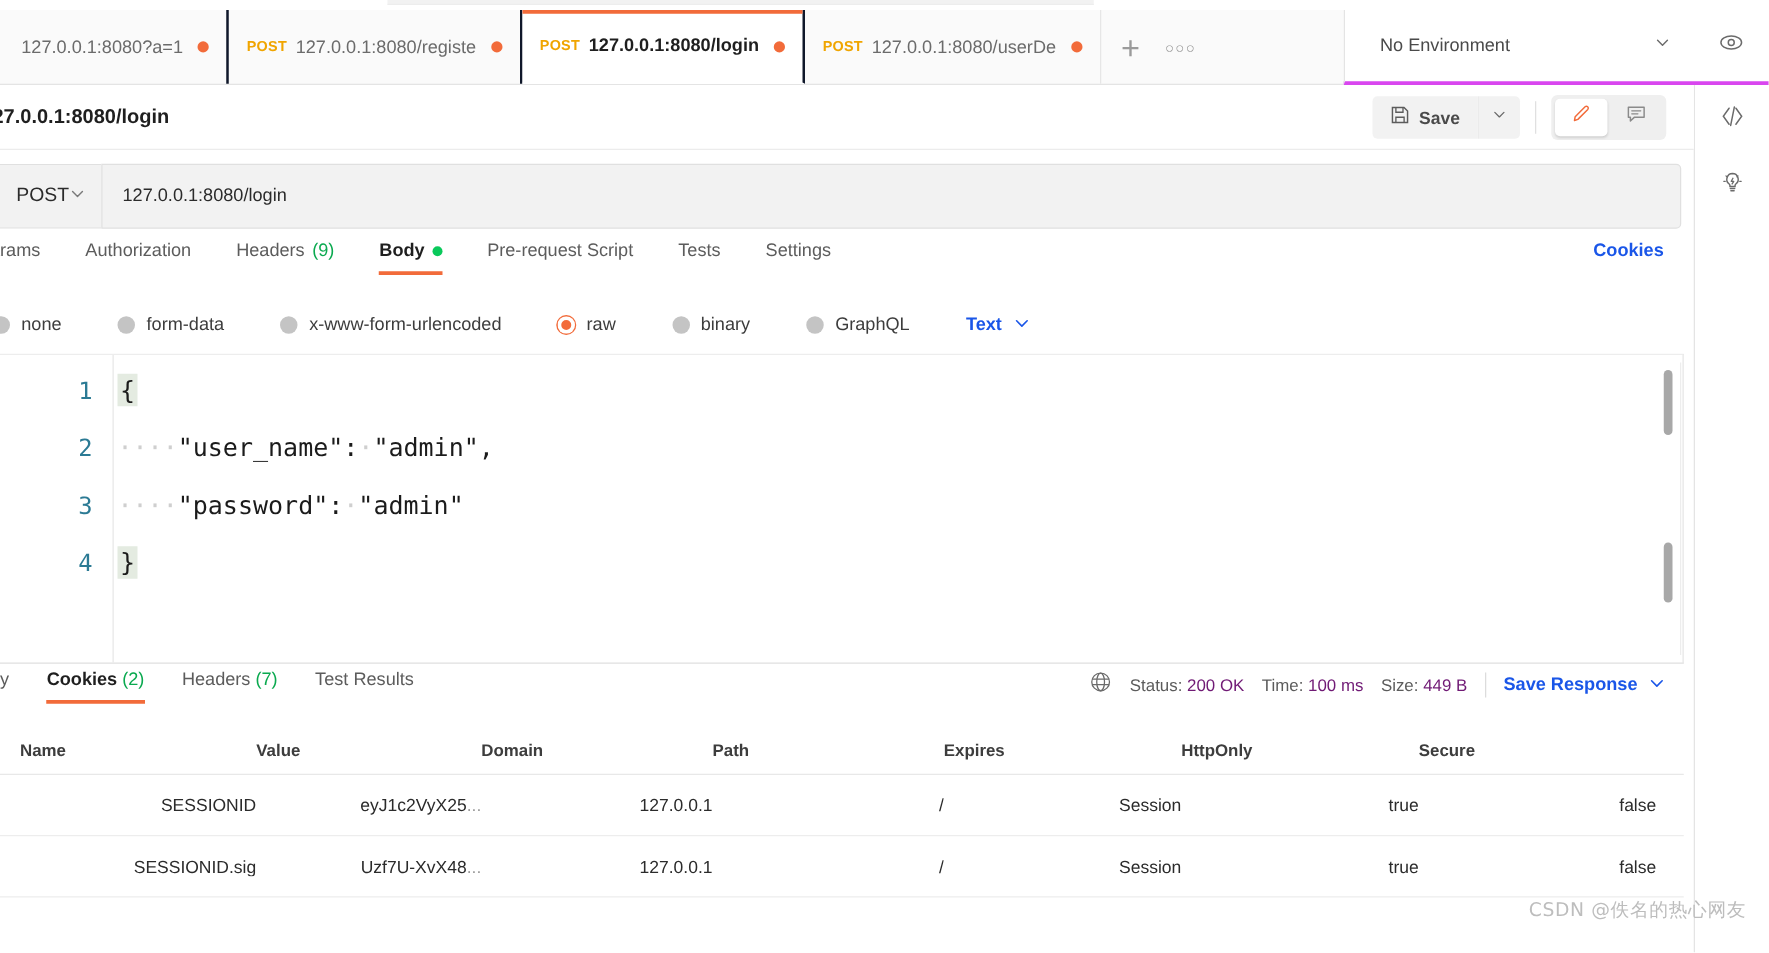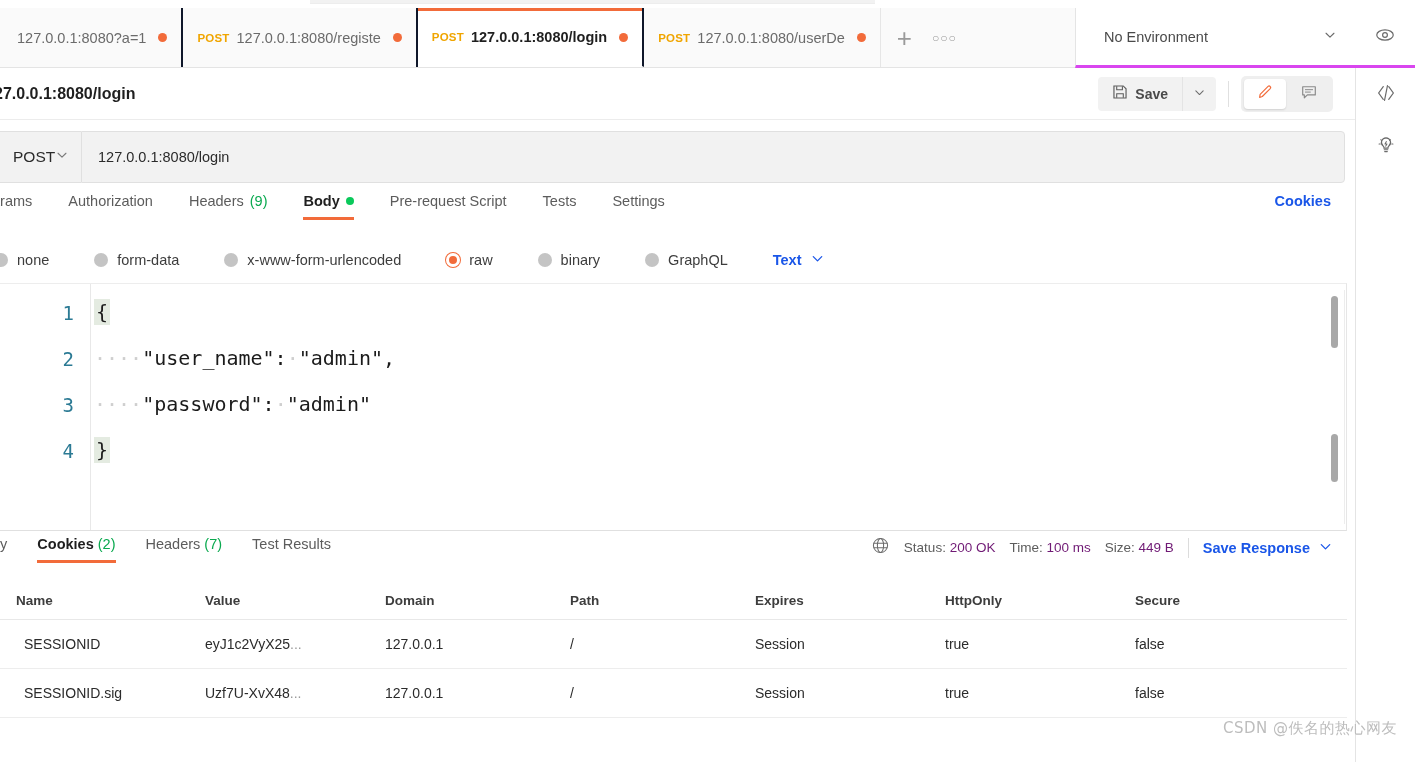--- a/index.html
+++ b/index.html
@@ -136,21 +136,21 @@
   .save-resp { font-size:14.5px; color:#1a56e8; font-weight:700; cursor:pointer;
     display:flex; align-items:center; gap:8px; }
 
   
   .ctable { position:absolute; left:0; top:582px; width:1347px; }
   .ctable .hrow { display:flex; height:38px; align-items:center;
     border-bottom:1px solid #e8e8e8; }
   .ctable .hrow .th { font-size:13.5px; font-weight:700; color:#3d3d3d; }
   .ctable .row { display:flex; height:49px; align-items:center;
     border-bottom:1px solid #ededed; }
-  .ctable .row .td { font-size:14px; color:#2b2b2b; white-space:nowrap; overflow:hidden; }
+  .ctable .row .td { font-size:14px; color:#2b2b2b; white-space:nowrap; overflow:hidden;text-align:right; }
   .col0 { width:205px; padding-left:16px; }
   .col1 { width:180px; }
   .col2 { width:185px; }
   .col3 { width:185px; }
   .col4 { width:190px; }
   .col5 { width:190px; }
   .col6 { width:190px; }
   .row .col0 { padding-left:24px; }
   .row .col1 { padding-left:0px; }
   .ell { color:#9a9a9a; }

